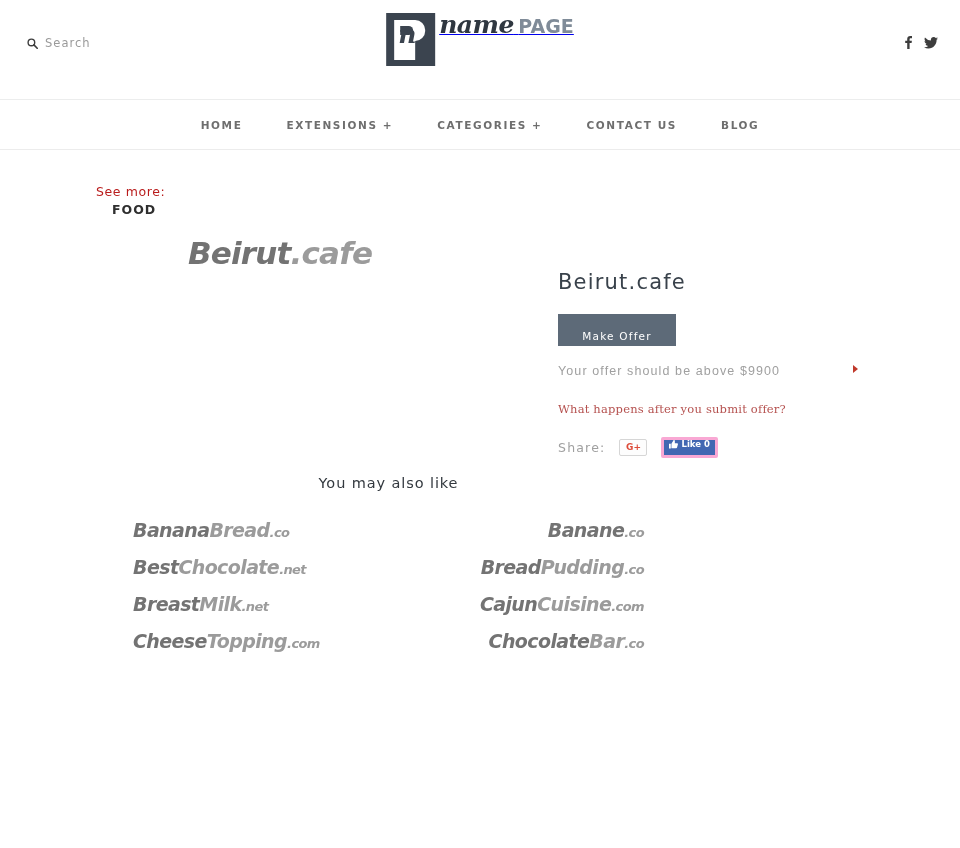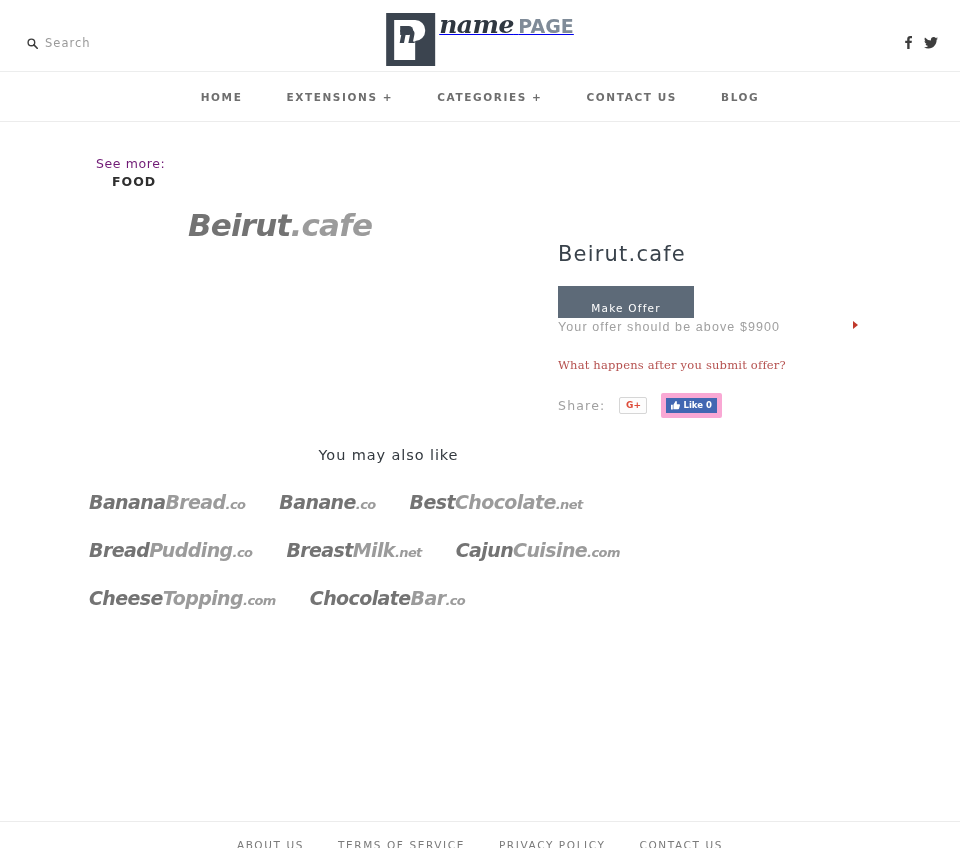--- a/index.html
+++ b/index.html
@@ -12,21 +12,21 @@
     height: 848px;
     font-family: "Liberation Sans", sans-serif;
     color: #444;
     overflow: hidden;
     position: relative;
   }
 
   
   .topbar {
     position: relative;
-    height: 72px;
+    height: 100px;
     border-bottom: 1px solid #eceded;
     box-sizing: border-box;
   }
   .search-box {
     position: absolute;
     left: 27px;
     top: 36px;
     display: flex;
     align-items: center;
     gap: 7px;
@@ -163,21 +163,21 @@
     padding-bottom: 1px;
   }
   .seemore {
     position: absolute;
     left: 96px;
     top: 33px;
     line-height: 1.45;
   }
   .seemore-label {
     font-size: 12.5px;
-    color: #701a75;
+    color: #b91c1c;
     letter-spacing: 0.6px;
     font-family: "DejaVu Sans", sans-serif;
     display: block;
   }
   .seemore-cat {
     font-size: 12.5px;
     color: #2f2f2f;
     font-weight: bold;
     letter-spacing: 1px;
     font-family: "DejaVu Sans", sans-serif;
@@ -213,30 +213,31 @@
   .detail-title {
     font-size: 21px;
     color: #39424b;
     letter-spacing: 1.2px;
     font-weight: normal;
     margin: 0 0 20px 0;
     font-family: "DejaVu Sans", sans-serif;
   }
   .offer-btn {
     display: block;
-    width: 136px;
+    width: 118px;
     height: 31px;
     background: #5d6a78;
     color: #ffffff;
     border: 0;
     font-size: 10.5px;
     letter-spacing: 1.2px;
     font-family: "DejaVu Sans", sans-serif;
     cursor: pointer;
     padding: 16px;
+    margin-bottom: 16px;
   }
   .offer-note {
     position: relative;
     font-size: 12.5px;
     color: #a0a0a0;
     letter-spacing: 1.1px;
     line-height: 1.5;
     font-family: Liberation Sans, sans-serif;
     max-width: 240px;
   }
@@ -282,26 +283,25 @@
     background: #fdfdfd;
     border-radius: 2px;
     font-size: 9px;
     font-weight: bold;
     color: #dd4b39;
     font-family: "DejaVu Sans", sans-serif;
     cursor: pointer;
   }
   .fb-like {
     display: inline-flex;
-    align-items: center;
     gap: 3px;
     height: 15px;
     padding: 0 5px;
     background: #4267b2;
-    border: 5px solid #f9a8d4;
+    border: 3px solid #f9a8d4;
     border-radius: 2px;
     color: #ffffff;
     font-size: 8.5px;
     font-weight: bold;
     font-family: "DejaVu Sans", sans-serif;
     cursor: pointer;
     line-height: 1;
   }
   .fb-like svg { display: block; }
 
@@ -317,25 +317,26 @@
     font-size: 14.5px;
     color: #33393f;
     letter-spacing: 0.9px;
     margin: 0 0 28px 0;
     font-weight: normal;
     font-family: "DejaVu Sans", sans-serif;
   }
   .also-grid {
     display: flex;
     flex-wrap: wrap;
-    justify-content: flex-start;
+    justify-content: space-between;
     align-items: center;
     row-gap: 26px;
     column-gap: 0;
-    padding: 0 72px;
+    padding: 0 116px;
+    gap: 15px;
   }
   .also-item {
     font-family: "DejaVu Sans", sans-serif;
     font-weight: bold;
     font-style: italic;
     font-size: 19px;
     letter-spacing: -0.6px;
     text-decoration: none;
     white-space: nowrap;
     margin: 0 17px;

